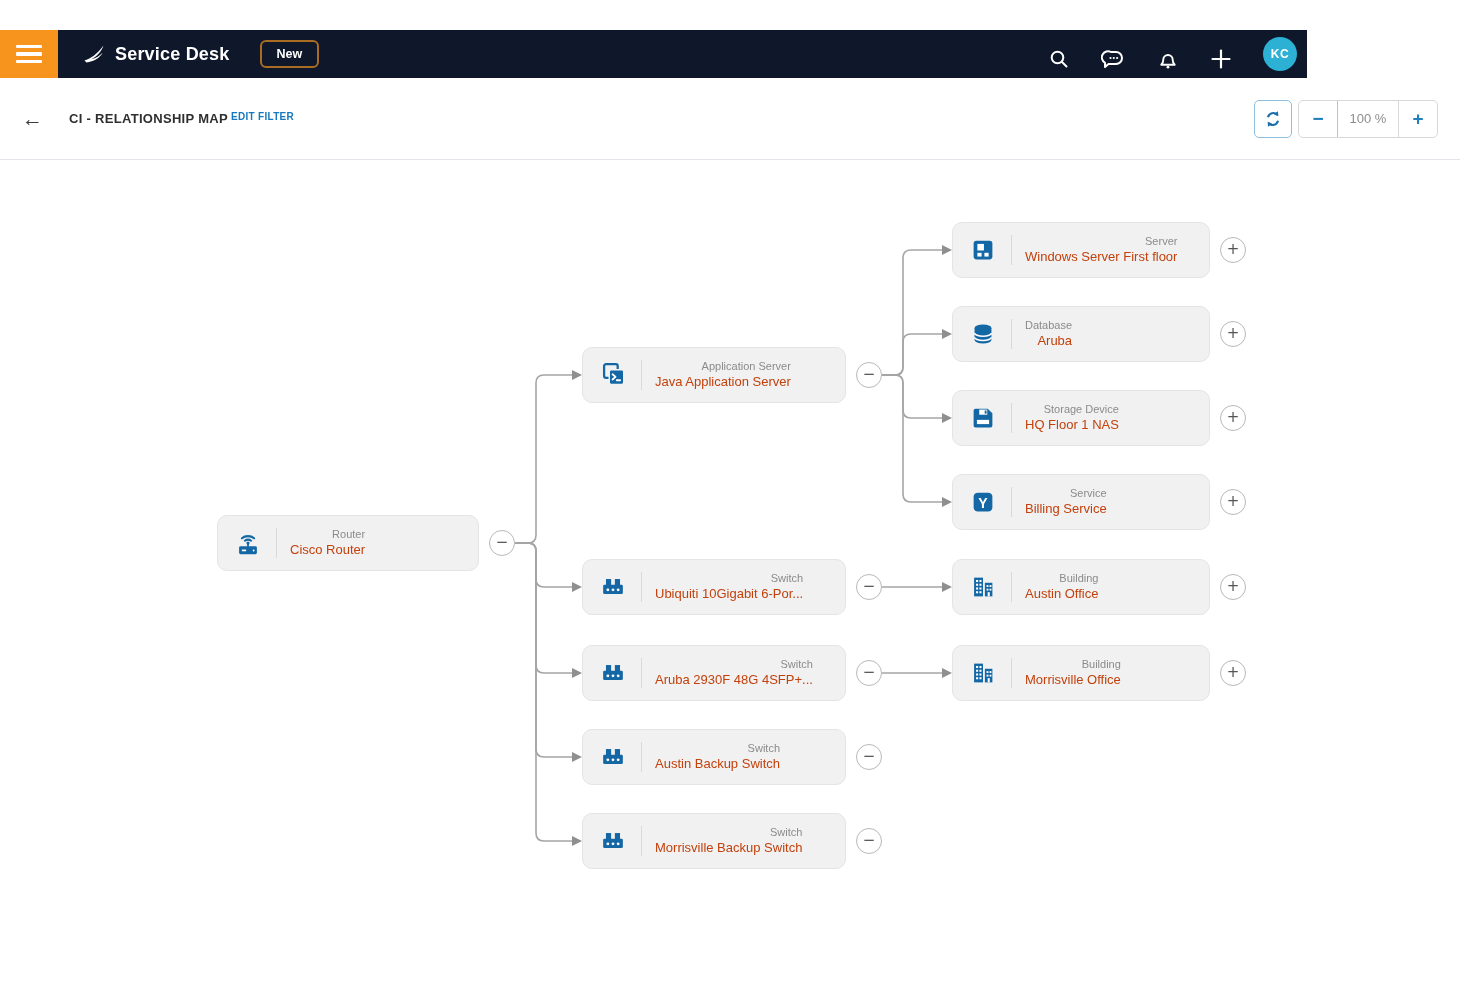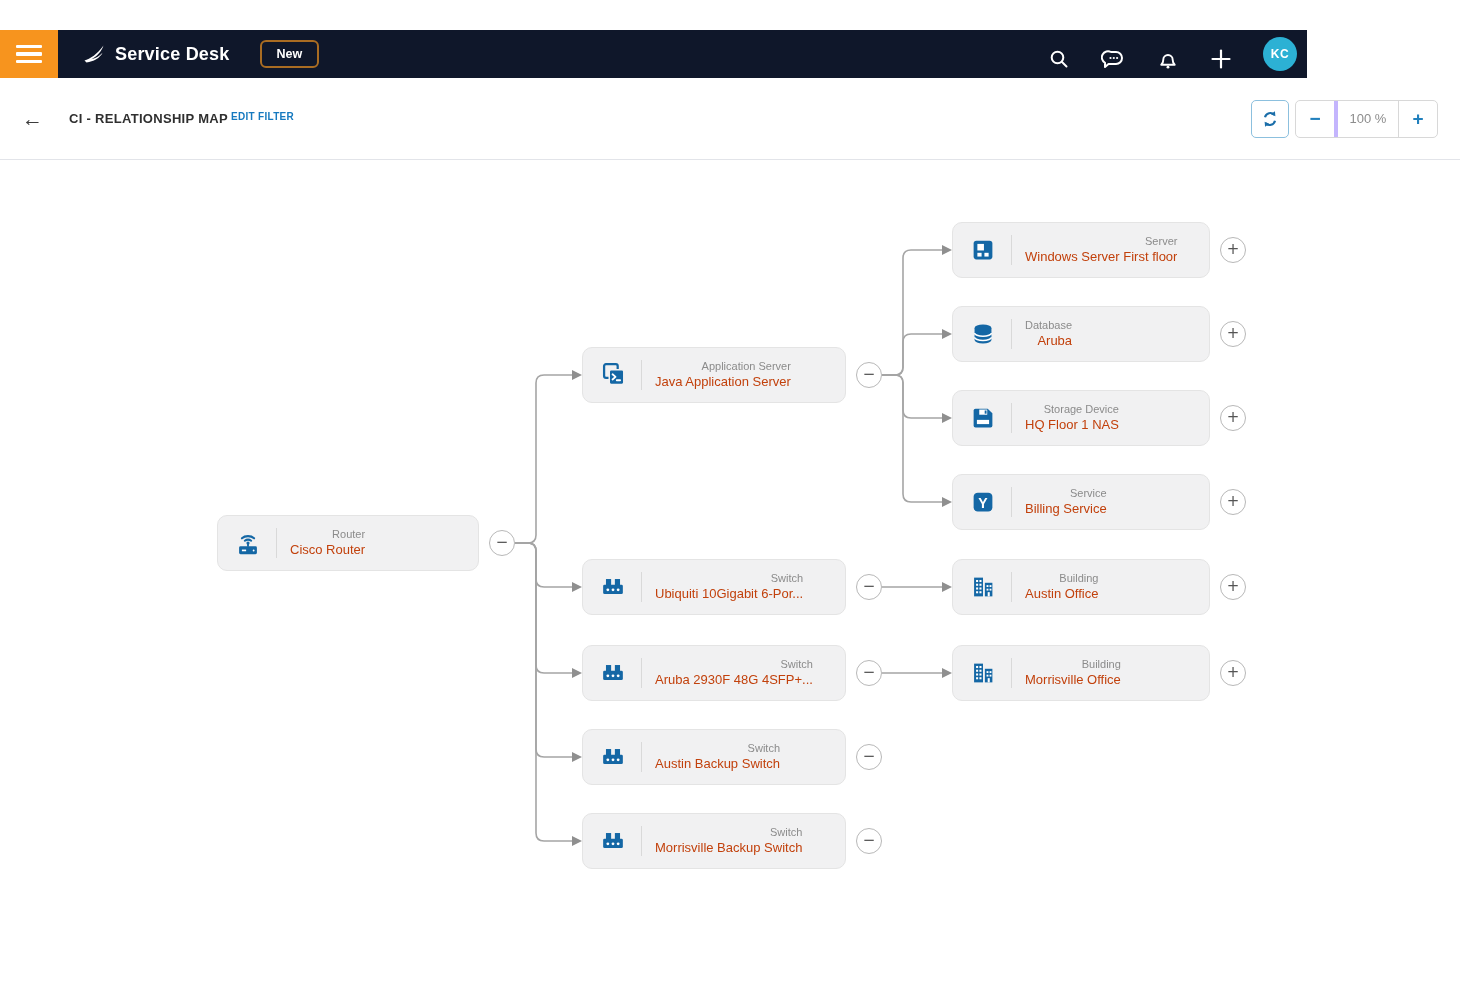--- a/index.html
+++ b/index.html
@@ -46,21 +46,21 @@
   .refresh-btn{
     width:38px;height:38px;background:#fff;border:1.5px solid #8cc0de;border-radius:5px;
     display:flex;align-items:center;justify-content:center;cursor:pointer;box-sizing:border-box;
   }
   .zoom-group{
     display:flex;align-items:stretch;height:38px;border:1px solid #d8d8d8;border-radius:5px;
     background:#fff;box-sizing:border-box;overflow:hidden;
   }
   .zoom-cell{display:flex;align-items:center;justify-content:center;}
   .zoom-minus,.zoom-plus{width:38px;color:#2180bd;font-size:19px;font-weight:bold;cursor:pointer;}
-  .zoom-level{width:60px;border-left:4px solid #c4b5fd;border-right:1px solid #d8d8d8;color:#8d8d8d;font-size:13px;}
+  .zoom-level{width:60px;border-left:1px solid #c4b5fd;border-right:1px solid #d8d8d8;color:#8d8d8d;font-size:13px;}
   
   .canvas{position:absolute;left:0;top:160px;width:1460px;height:827px;background:#fff;}
   .edges-svg{position:absolute;left:0;top:0;}
   .node{
     position:absolute;height:56px;background:#f1f1f2;border:1px solid #e4e4e4;border-radius:10px;
     display:flex;align-items:center;padding:0 10px 0 15px;box-sizing:border-box;cursor:pointer;text-align:right;
   }
   .node-icon{width:30px;height:30px;flex:none;margin-right:13px;display:flex;align-items:center;justify-content:center;}
   .node-divider{width:1px;height:30px;background:#d9d9d9;flex:none;margin-right:13px;}
   .node-text{display:flex;flex-direction:column;justify-content:center;gap:1px;min-width:0;}

